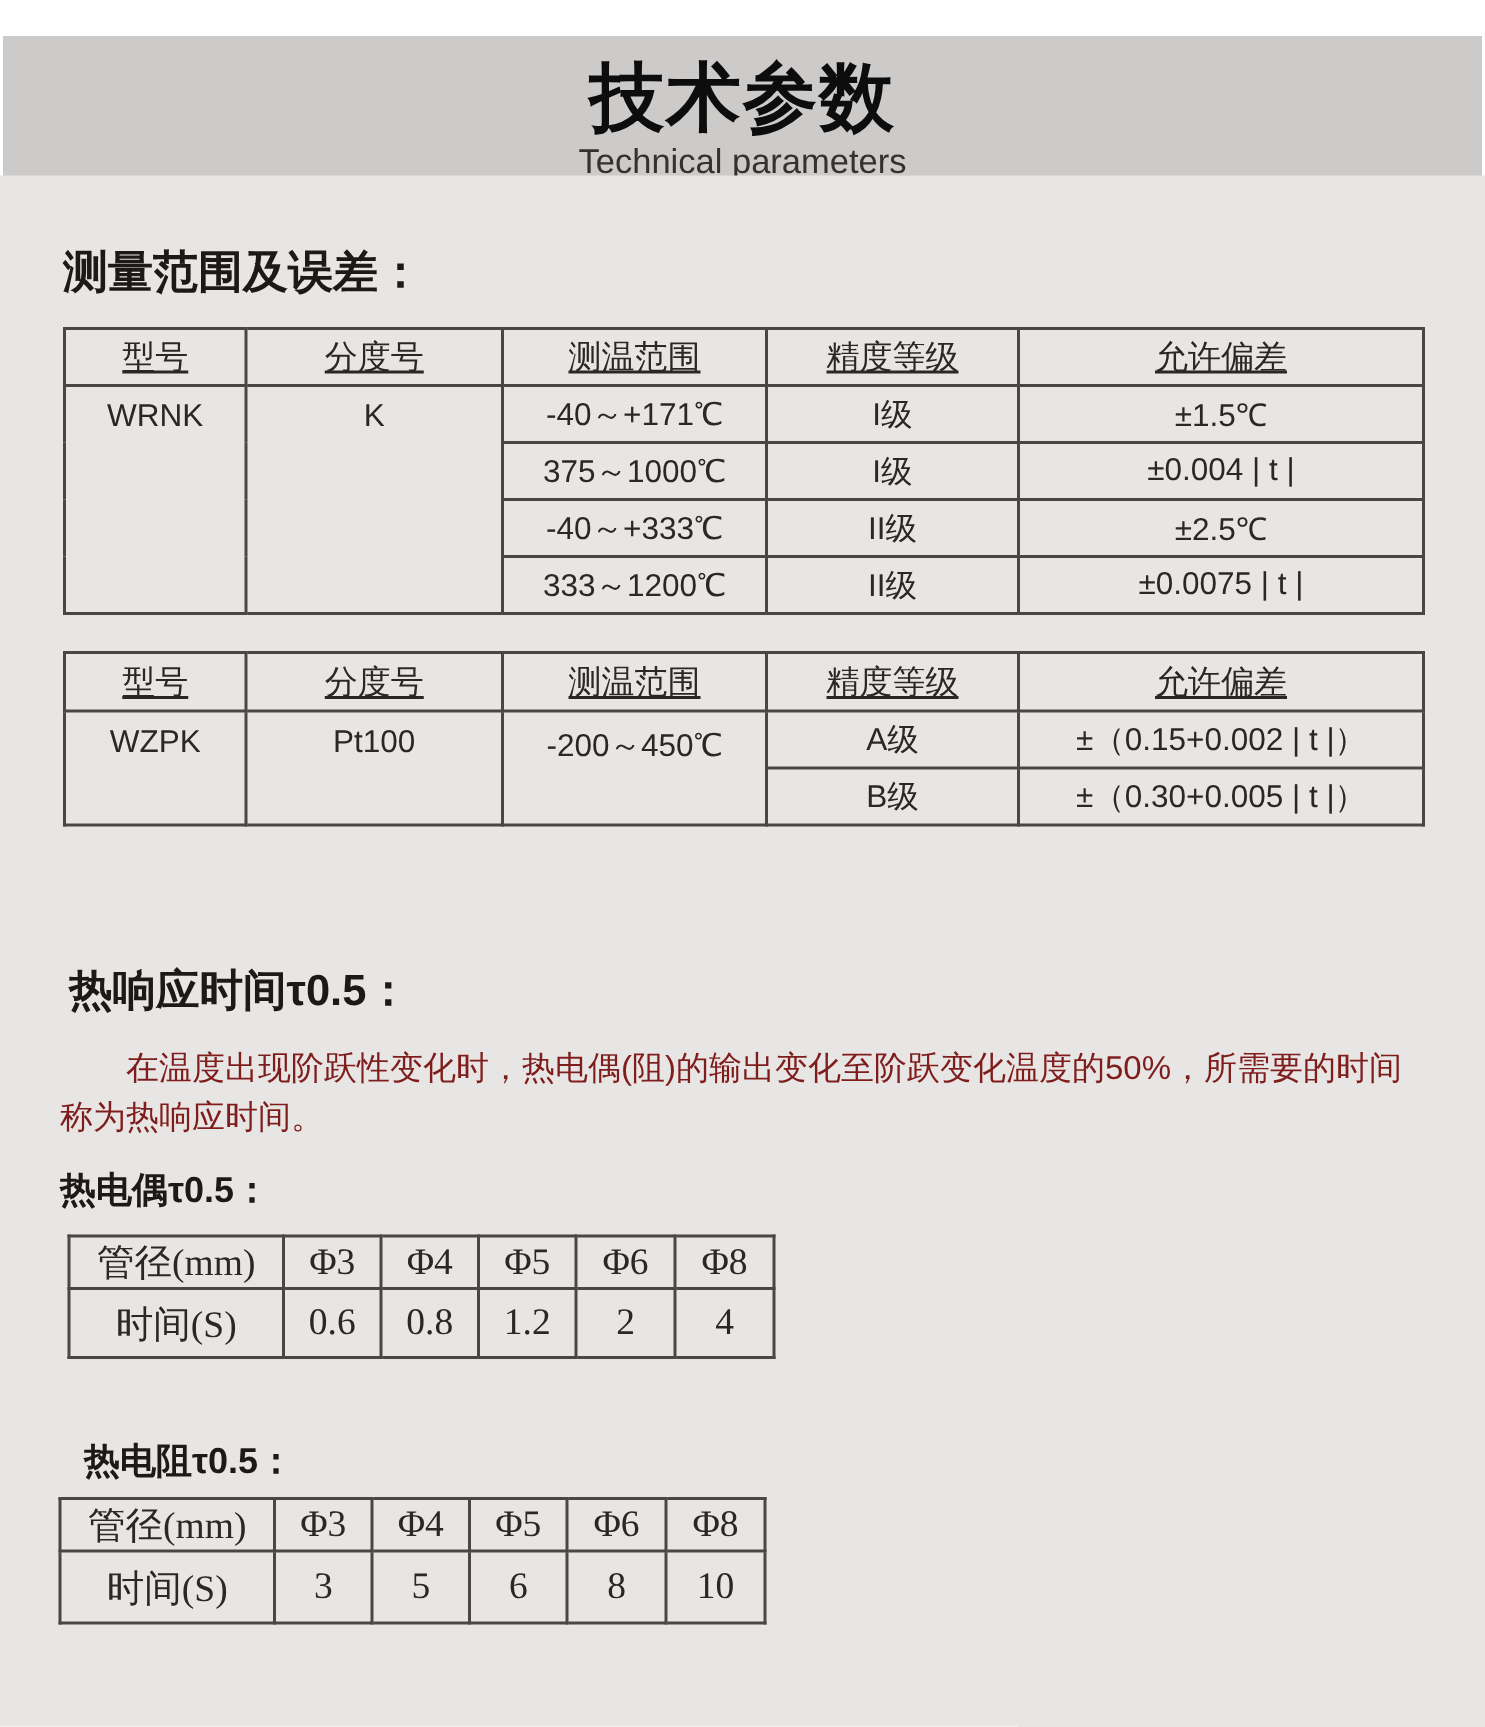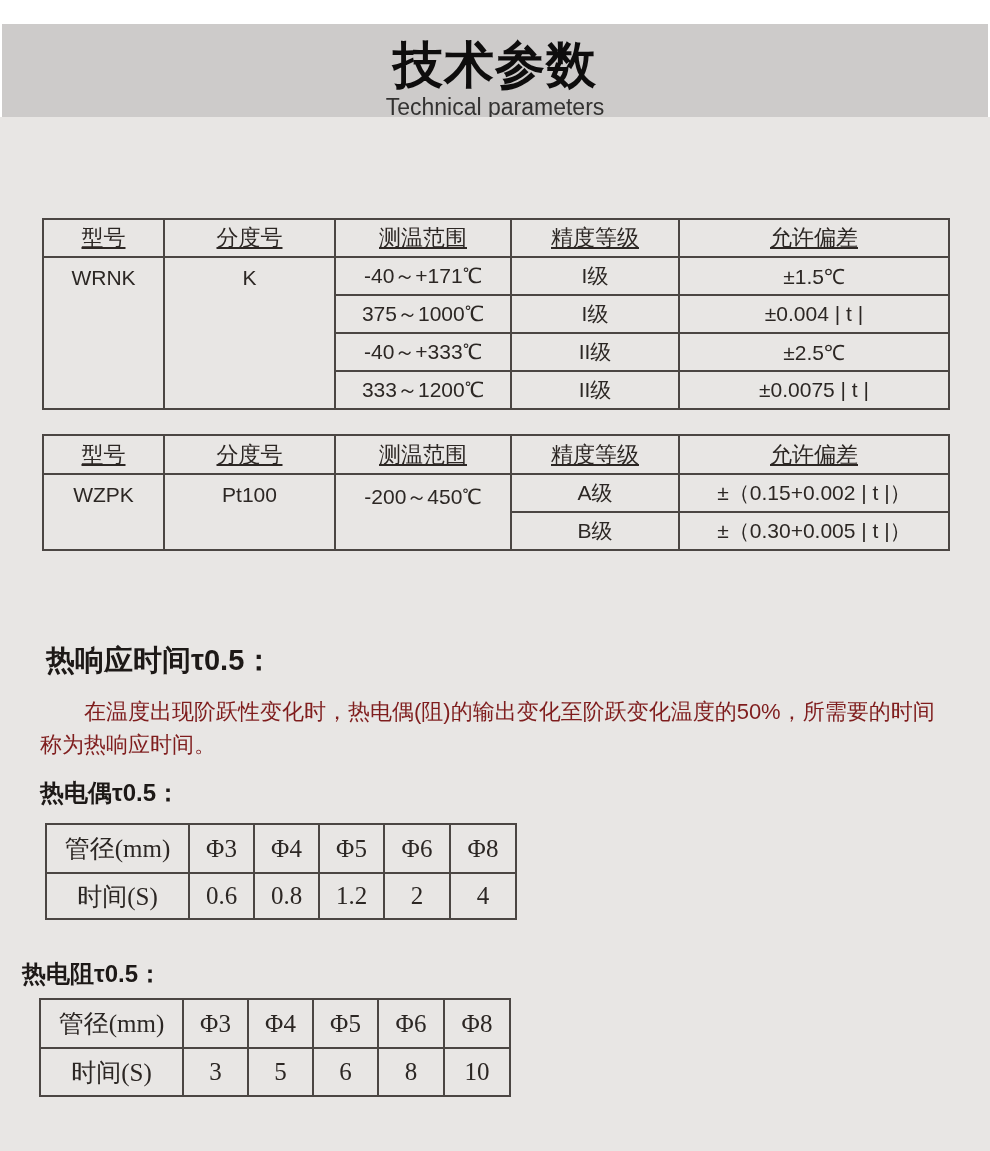--- a/index.html
+++ b/index.html
@@ -32,58 +32,59 @@
     background: #e8e6e4;
   }
   .abs { position: absolute; }
 
   .h-range   { left: 42px;  top: 44px;  font-size: 30px; font-weight: bold; color: #1d1917; }
   .note      { left: 37px;  top: 454px; font-size: 24px; color: #2a2522; }
   .h-resp    { left: 46px;  top: 524px; font-size: 29px; font-weight: bold; color: #1d1917; }
   .para      { left: 40px;  top: 578px; width: 916px; font-size: 22px; line-height: 33px;
                text-indent: 44px; color: #7f1d1d; }
   .h-tc      { left: 40px;  top: 660px; font-size: 24px; font-weight: bold; color: #1d1917; }
-  .h-tr      { left: 22px;  top: 841px; font-size: 24px; font-weight: bold; color: #1d1917; }
+  .h-tr      { left: 56px;  top: 841px; font-size: 24px; font-weight: bold; color: #1d1917; }
 
   
   table { border-collapse: collapse; table-layout: fixed; background: transparent; }
   td, th { border: 2px solid #4b4643; text-align: center; vertical-align: middle;
            padding: 0; font-weight: normal; overflow: hidden; }
 
   .t12 { font-size: 21px; color: #2c2724; }
   .t12 th { font-size: 22px; text-decoration: underline; }
   .t12 tr { height: 38px; }
   .t12 .merged { vertical-align: top; padding-top: 8px; }
 
   .t-wrnk { left: 42px; top: 101px; width: 906px; }
   .t-wzpk { left: 42px; top: 317px; width: 906px; }
   .t-wzpk tr.hdr { height: 39px; }
   .t-wzpk tr { height: 38px; }
 
   .t34 { font-family: "Liberation Serif", serif; font-size: 25px; color: #2c2724; }
   .t34 th { font-size: 25px; }
-  .t34 tr.hdr { height: 49px; }
+  .t34 tr.hdr { height: 35px; }
   .t34 tr.val { height: 46px; }
 
   .t-tc { left: 45px; top: 706px; width: 470px; }
   .t-tr { left: 39px; top: 881px; width: 470px; }
   .t-tr tr.val { height: 48px; }
 </style>
 </head>
 <body>
 
 <div class="page">
 
   <div class="band">
     <div class="band-title">技术参数</div>
     <div class="band-subtitle">Technical parameters</div>
   </div>
 
   <div class="main">
 
+    <div class="abs h-range">测量范围及误差：</div>
 
     <table class="abs t12 t-wrnk">
       <colgroup>
         <col style="width:121px">
           <col style="width:171px">
           <col style="width:176px">
         <col style="width:168px">
           <col style="width:270px">
       </colgroup>
       <tbody>

